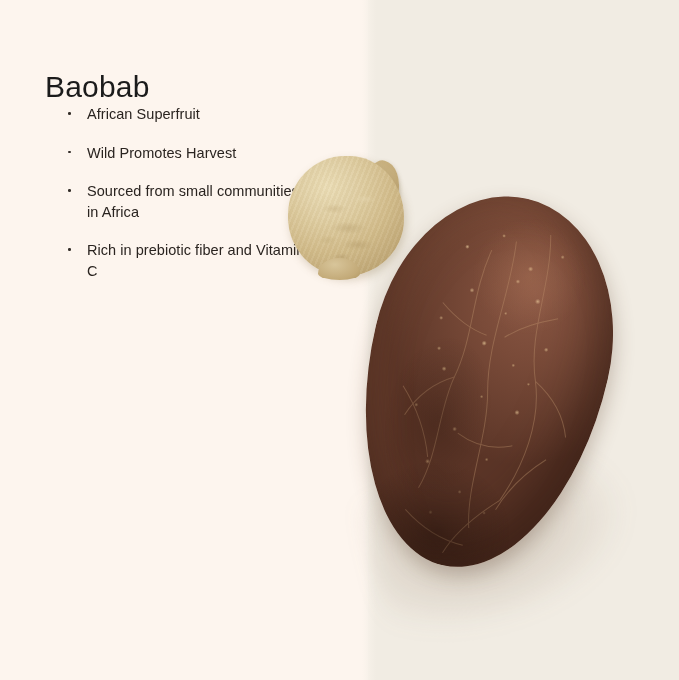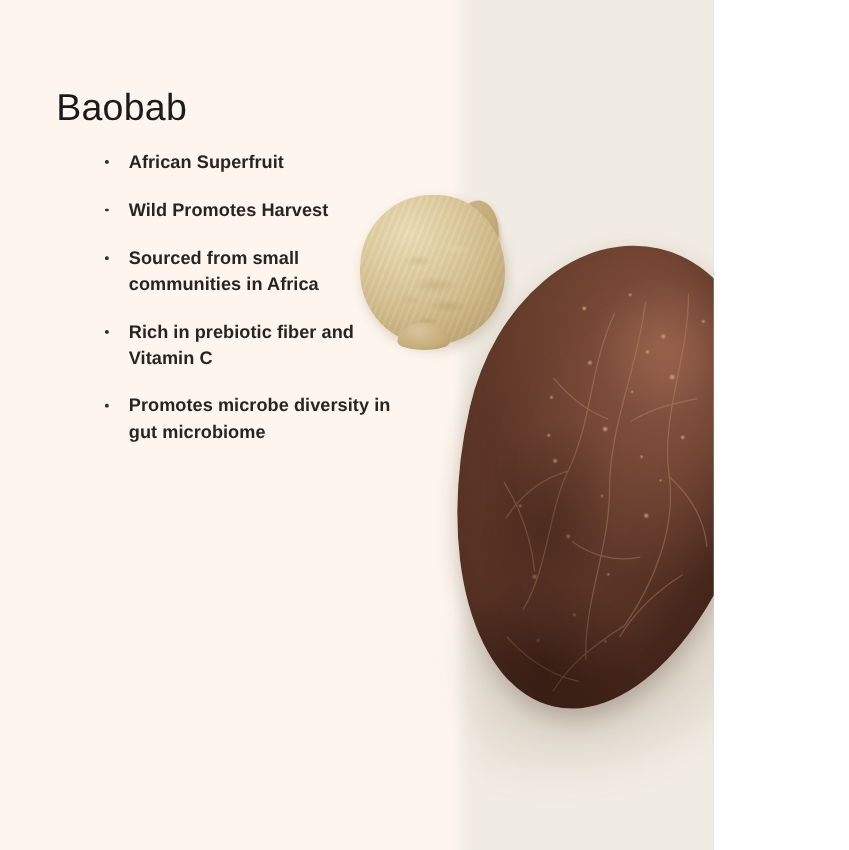--- a/index.html
+++ b/index.html
@@ -3,25 +3,25 @@
 <meta charset="utf-8">
 <title>Baobab Product Infographic</title>
 <style>
   html, body {
     margin: 0;
     padding: 0;
     background: #ffffff;
   }
   #stage {
     position: relative;
-    width: 571px;
+    width: 679px;
     height: 680px;
     overflow: hidden;
     font-family: "Liberation Sans", sans-serif;
-    background: #7dd3fc;
+    background: #0ea5e9;
   }
   
   .panel-left {
     position: absolute;
     left: 0; top: 0;
     width: 368px; height: 680px;
     background: #FDF5EE;
   }
   .panel-right {
     position: absolute;
@@ -46,23 +46,22 @@
     letter-spacing: .2px;
     color: #1b1b1b;
     line-height: 1.15;
   }
   .bullet-list {
     position: absolute;
     left: 62px;
     top: 104px;
     width: 250px;
     list-style: none;
-    margin: 16px;
+    margin: 0;
     padding: 0;
-    font-weight: bold;
   }
   .bullet-item {
     position: relative;
     padding-left: 25px;
     margin-bottom: 18px;
     font-size: 14.5px;
     line-height: 1.42;
     color: #2a2420;
     letter-spacing: .05px;
   }
@@ -234,24 +233,20 @@
       <span class="bullet-dot"></span>
       <span>Wild Promotes Harvest</span>
     </li>
     <li class="bullet-item">
       <span class="bullet-dot"></span>
       <span>Sourced from small communities in Africa</span>
     </li>
     <li class="bullet-item">
       <span class="bullet-dot"></span>
       <span>Rich in prebiotic fiber and Vitamin C</span>
-    </li>
-    <li class="bullet-item">
-      <span class="bullet-dot"></span>
-      <span>Promotes microbe diversity in gut microbiome</span>
     </li>
   </ul>
 
   <div class="powder-wrap">
     <div class="powder-ridge"></div>
     <div class="powder-ball">
       <div class="powder-tex"></div>
       <div class="powder-nub"></div>
     </div>
   </div>

